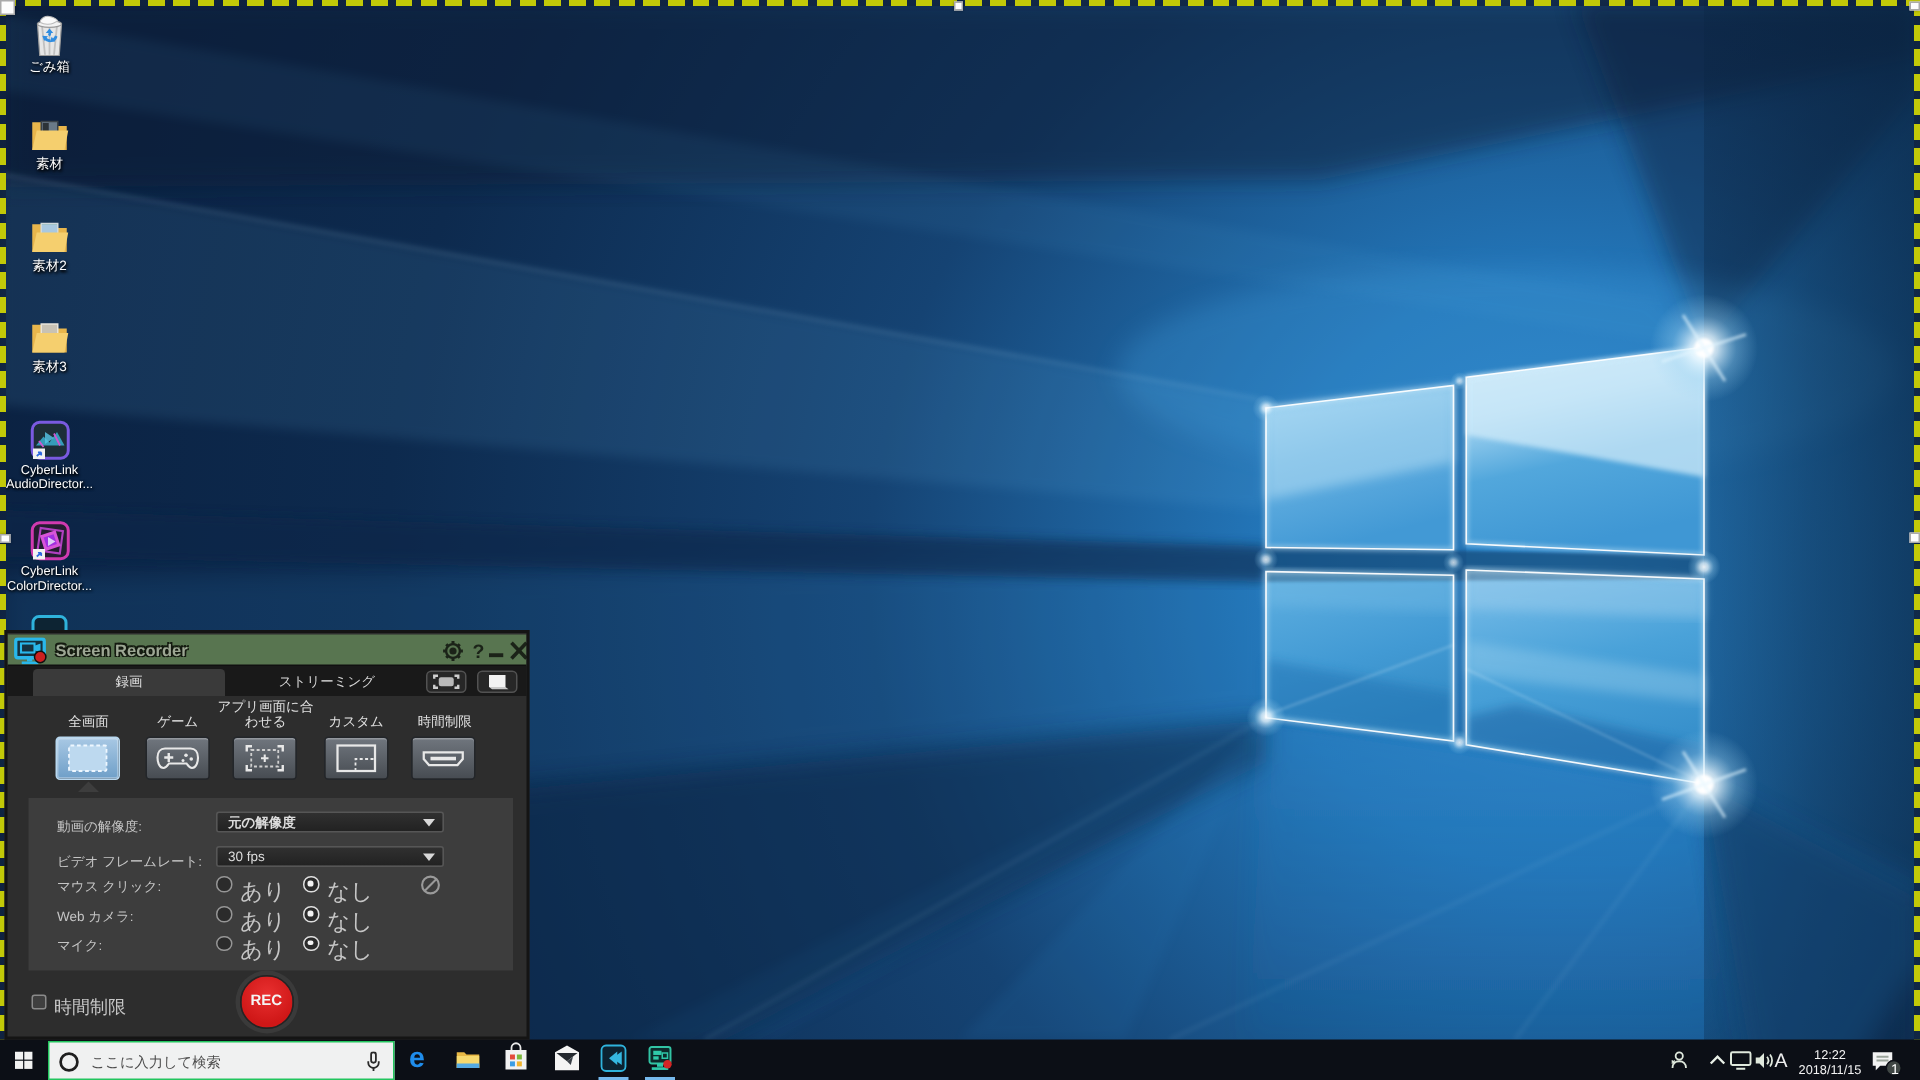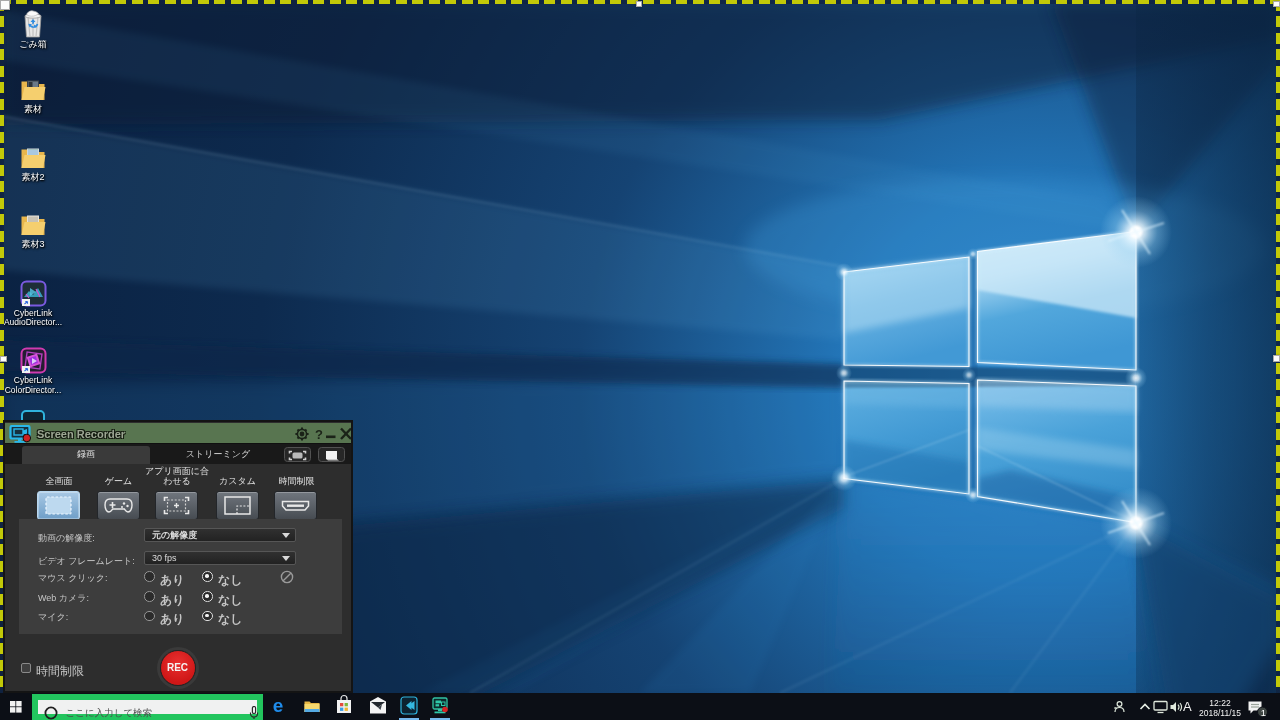--- a/index.html
+++ b/index.html
@@ -19,36 +19,36 @@
 #title .tx{position:absolute;left:32px;top:5px;font-size:11px;font-weight:bold;color:#9da794;text-shadow:1px 1px 0 #141a10,-1px -1px 0 #141a10,1px -1px 0 #141a10,-1px 1px 0 #141a10;}
 #tabbar{position:absolute;left:2px;top:23.5px;width:346px;height:20.5px;background:#191919;}
 #tab1{position:absolute;left:17px;top:2px;width:128px;height:18.5px;background:#3a3a3a;border-radius:3px 3px 0 0;color:#e0e0e0;font-size:9px;text-align:center;line-height:17px;}
 #tab2{position:absolute;left:143px;top:2px;width:140px;height:17px;color:#d5d5d5;font-size:9px;text-align:center;line-height:17px;}
 .tbtn{position:absolute;top:3px;width:27px;height:15px;background:#272727;border:1px solid #525252;border-radius:3.5px;}
 
 .mlbl{position:absolute;color:#e0e0e0;font-size:9px;line-height:10px;text-align:center;width:70px;}
 .mbtn{position:absolute;top:70.5px;width:43px;height:29px;border-radius:3px;background:linear-gradient(#70767e,#474c52);border:1px solid #23262a;box-shadow:inset 0 1px 0 rgba(255,255,255,.25);}
 .mbtn.sel{background:linear-gradient(#a8c8e4,#6f9fc8);border:1px solid #b8d8f0;box-shadow:inset 0 0 0 1px rgba(255,255,255,.3);}
 
-#panel{position:absolute;left:16px;top:99px;width:323px;height:114.5px;background:#3d3d3d;}
+#panel{position:absolute;left:16px;top:112px;width:323px;height:114.5px;background:#3d3d3d;}
 #notch{position:absolute;left:49px;top:101px;width:0;height:0;border-left:7px solid transparent;border-right:7px solid transparent;border-bottom:7px solid #3d3d3d;}
 .plbl{position:absolute;left:19px;color:#c5c5c5;font-size:9px;}
 .drop{position:absolute;left:125px;width:151.5px;height:14px;background:linear-gradient(#303030,#222222);border:1px solid #565656;border-radius:2px;color:#dcdcdc;font-size:9px;line-height:12.5px;padding-left:7px;}
 .drop .ar{position:absolute;right:5px;top:4px;width:0;height:0;border-left:4.5px solid transparent;border-right:4.5px solid transparent;border-top:5px solid #d8d8d8;}
 .radio{position:absolute;width:10.5px;height:10.5px;border-radius:50%;border:1.2px solid #969696;background:#2b2b2b;}
 .radio.on{border-color:#dedede;}
 .radio.on::after{content:"";position:absolute;left:2.3px;top:2.3px;width:3.5px;height:3.5px;border-radius:50%;background:#f4f4f4;}
-.rlbl{position:absolute;color:#c5c5c5;font-size:12px;font-weight:bold;}
+.rlbl{position:absolute;color:#c5c5c5;font-size:15px;}
 
 #chk{position:absolute;left:18px;top:243px;width:10px;height:10px;background:#3f3f3f;border:1px solid #8a8a8a;border-radius:2px;}
 #chklbl{position:absolute;left:33px;top:243px;color:#c5c5c5;font-size:12px;}
 #rec{position:absolute;left:156.5px;top:229.5px;width:36px;height:36px;border-radius:50%;background:radial-gradient(circle at 50% 35%,#e93030,#cf1717 70%);border:1.5px solid #242424;box-shadow:0 0 0 3px #3a3a3a;color:#f4f4f4;font-size:10px;font-weight:bold;text-align:center;line-height:33px;}
 
 #bar{position:absolute;left:0;top:693px;width:1280px;height:27px;background:#0c0f16;}
-#sbox{position:absolute;left:31.5px;top:1px;width:231px;height:26px;background:#f0f1f1;border:6px solid #22c55e;}
+#sbox{position:absolute;left:31.5px;top:1px;width:231px;height:26px;background:#f0f1f1;border:1px solid #22c55e;}
 #sbox .stx{position:absolute;left:28px;top:7px;font-size:9.5px;color:#4c4c4c;}
 .tico{position:absolute;top:0;width:24px;height:27px;}
 .tline{position:absolute;top:24.5px;height:2px;background:#76b9ed;}
 .trtx{position:absolute;font-size:8.5px;color:#f2f2f2;text-align:center;width:60px;}
 </style></head>
 <body>
 <svg id="wall" width="1280" height="720" viewBox="0 0 1280 720">
 <defs>
 <radialGradient id="bgcore" gradientUnits="userSpaceOnUse" cx="1040" cy="385" r="1150">
  <stop offset="0" stop-color="#2e8acf"></stop>

